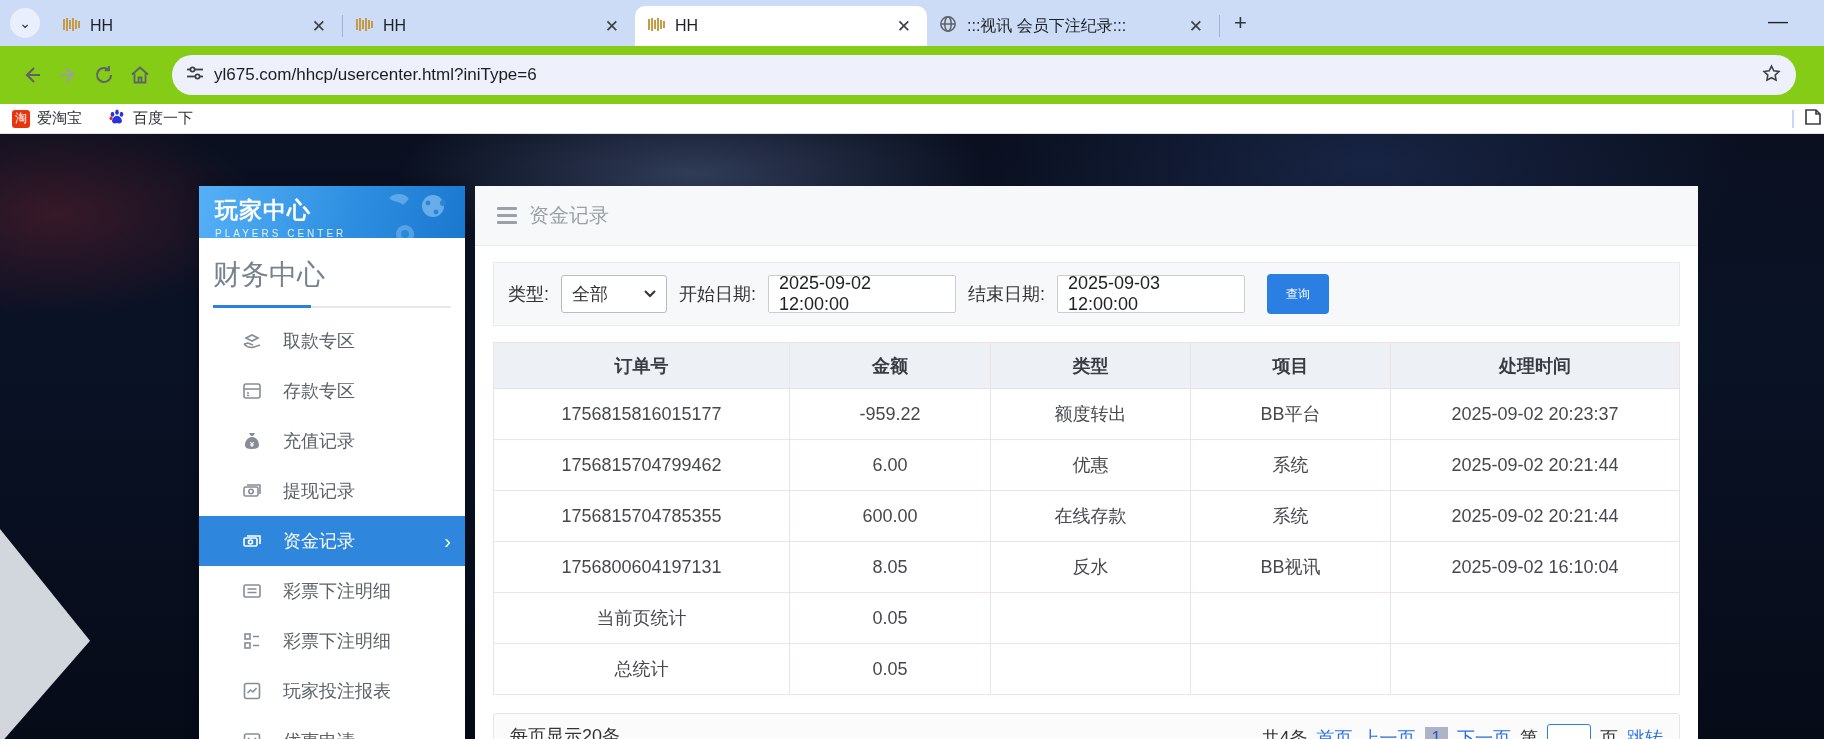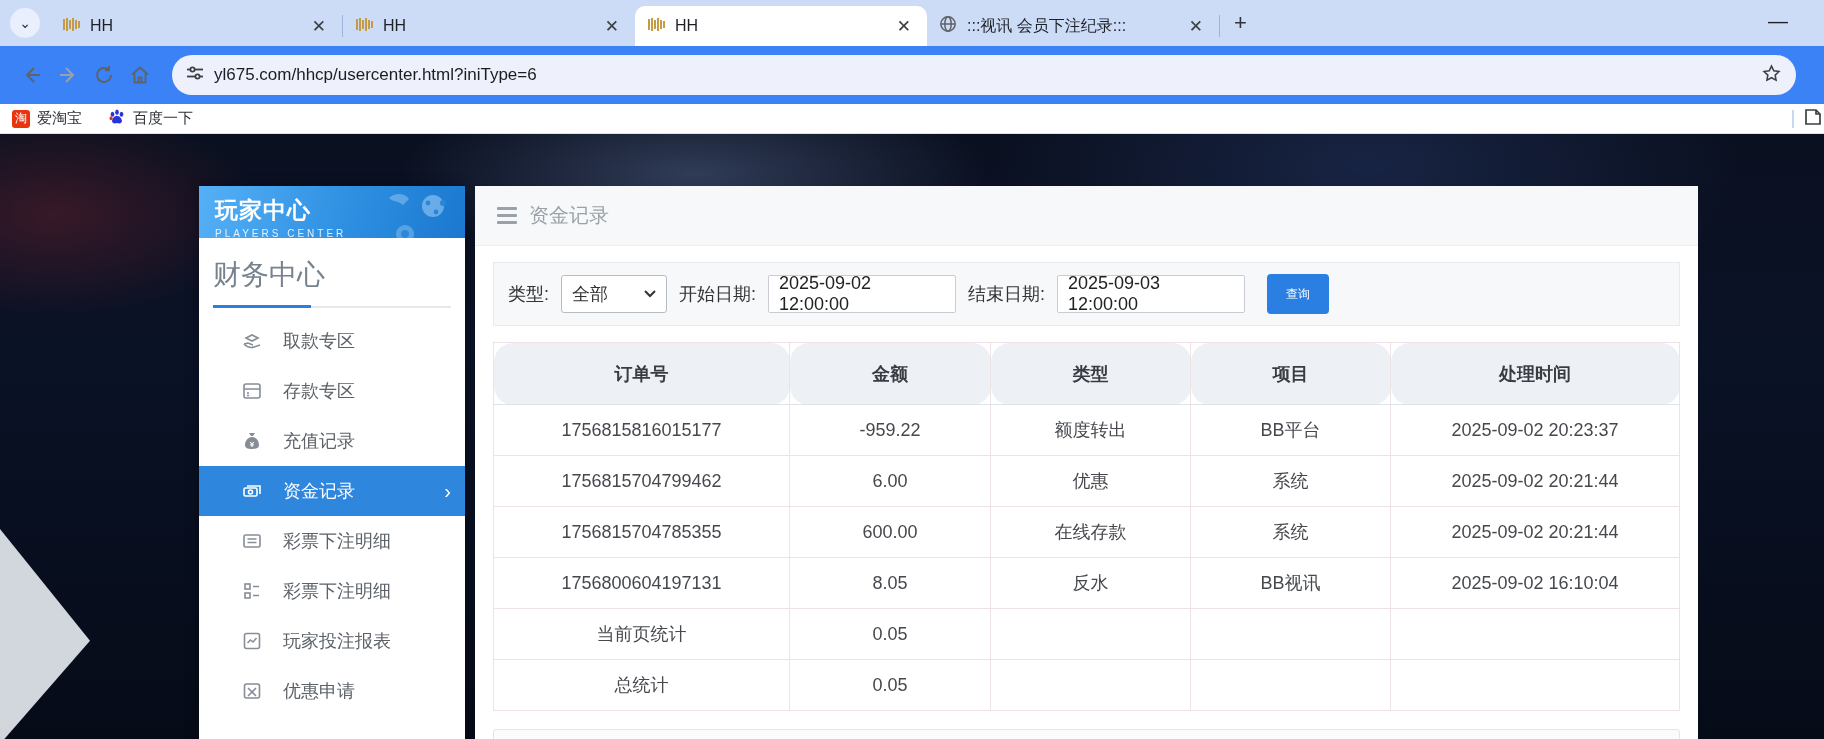--- a/index.html
+++ b/index.html
@@ -13,21 +13,21 @@
   .tab { height:40px; width:292px; display:flex; align-items:center; gap:10px; padding:0 12px;
     font-size:16px; color:#1d2126; }
   .tab .tlabel { flex:1; white-space:nowrap; overflow:hidden; }
   .tab .close { font-size:17px; color:#3c4043; padding:0 4px; }
   .tab.active { background:#fff; border-radius:10px 10px 0 0; }
   .tabsep { width:1px; height:22px; background:#9fb4dd; margin-bottom:9px; }
   .goldicon { display:inline-block; }
   .newtab { font-size:22px; color:#30343a; margin:0 0 10px 14px; }
   .winmin { position:absolute; right:36px; top:10px; font-size:20px; color:#202124; }
 
-  .toolbar { height:58px; background:#3b82f6; display:flex; align-items:center; padding:0 14px; }
+  .toolbar { height:58px; background:#84cc16; display:flex; align-items:center; padding:0 14px; }
   .navico { width:36px; height:36px; display:flex; align-items:center; justify-content:center; color:#5f6368; }
   .omnibox { flex:1; height:40px; margin:0 14px; background:#eef1fb; border-radius:20px;
     display:flex; align-items:center; padding:0 14px; }
   .omnibox .url { flex:1; font-size:17px; color:#1b1d21; margin-left:10px; }
   .bookbar { position:relative; height:30px; background:#fff; border-bottom:1px solid #e0e2e6;
     display:flex; align-items:center; padding:0 12px; gap:26px; }
   .bm { display:flex; align-items:center; gap:7px; font-size:15px; color:#2d3136; }
   .tb-ic { width:18px; height:18px; border-radius:3px; background:#e8350e; color:#fff; font-size:12px;
     display:flex; align-items:center; justify-content:center; }
   .bm-edge { position:absolute; right:0; top:0; height:30px; display:flex; align-items:center; gap:8px; }
@@ -75,21 +75,21 @@
   .sel { width:106px; height:38px; background:#fff; border:1px solid #b7bcc3; border-radius:3px;
     display:flex; align-items:center; justify-content:space-between; padding:0 10px; font-size:18px; }
   .inp { width:188px; height:38px; background:#fff; border:1px solid #c9cdd3; border-radius:2px;
     font-size:18px; color:#222; display:flex; align-items:center; padding:0 10px; }
   .btn-query { height:40px; min-width:62px; padding:0 14px; margin-left:10px; background:#2b7fe3;
     color:#fff; border:none; border-radius:4px; font-size:12px; font-family:inherit; }
 
   .table-wrap { margin:0 18px; }
   table { width:100%; border-collapse:collapse; font-size:18px; color:#45484d; table-layout:fixed; }
   th, td { border:1px solid #efe2e5; text-align:center; }
-  thead th { height:62px; background:#edf1f6; color:#393c42; font-weight:bold; border-bottom-color:#dfe3e9;border-radius:19px; }
+  thead th { height:46px; background:#edf1f6; color:#393c42; font-weight:bold; border-bottom-color:#dfe3e9; }
   tbody td { height:51px; }
 
   .pagefoot { margin:18px 18px 0; height:64px; border:1px solid #e5e5e7; border-radius:3px; background:#fbfbfc;
     display:flex; align-items:flex-start; justify-content:space-between; padding:10px 16px 0; font-size:18px; color:#333; }
   .pf-right { display:flex; align-items:center; gap:9px; }
   .pg-link { color:#2b6fe0; }
   .pg-cur { background:#aeb4c3; color:#2457cc; padding:1px 7px; font-size:17px; }
   .pg-input { width:44px; height:27px; border:1px solid #2b7fe3; border-radius:3px; background:#fff; }
 </style>
 </head>
@@ -264,20 +264,28 @@
           </svg>
         <span>存款专区</span>
       </div>
       <div class="sb-item">
         <svg viewBox="0 0 22 22" fill="currentColor">
             <path d="M8 3h6l-2 3h-2zM11 7c4 0 7 4 7 8 0 3-2.5 4-7 4s-7-1-7-4c0-4 3-8 7-8z"></path>
             <text x="11" y="16.5" font-size="8" fill="#fff" text-anchor="middle" font-weight="bold">¥</text>
           </svg>
         <span>充值记录</span>
       </div>
+      <div class="sb-item">
+        <svg viewBox="0 0 22 22" fill="none" stroke="currentColor" stroke-width="1.6">
+            <rect x="3" y="7" width="14" height="9" rx="1.5"></rect>
+            <path d="M6 5h13v9"></path>
+            <circle cx="10" cy="11.5" r="2.2"></circle>
+          </svg>
+        <span>提现记录</span>
+      </div>
       <div class="sb-item active">
         <svg viewBox="0 0 22 22" fill="none" stroke="currentColor" stroke-width="1.6">
             <rect x="3" y="8" width="13" height="8" rx="1.5"></rect>
             <path d="M6 6h13v8"></path>
             <circle cx="9.5" cy="12" r="2"></circle>
           </svg>
         <span>资金记录</span>
         <span class="sb-chev">›</span>
       </div>
       <div class="sb-item">

